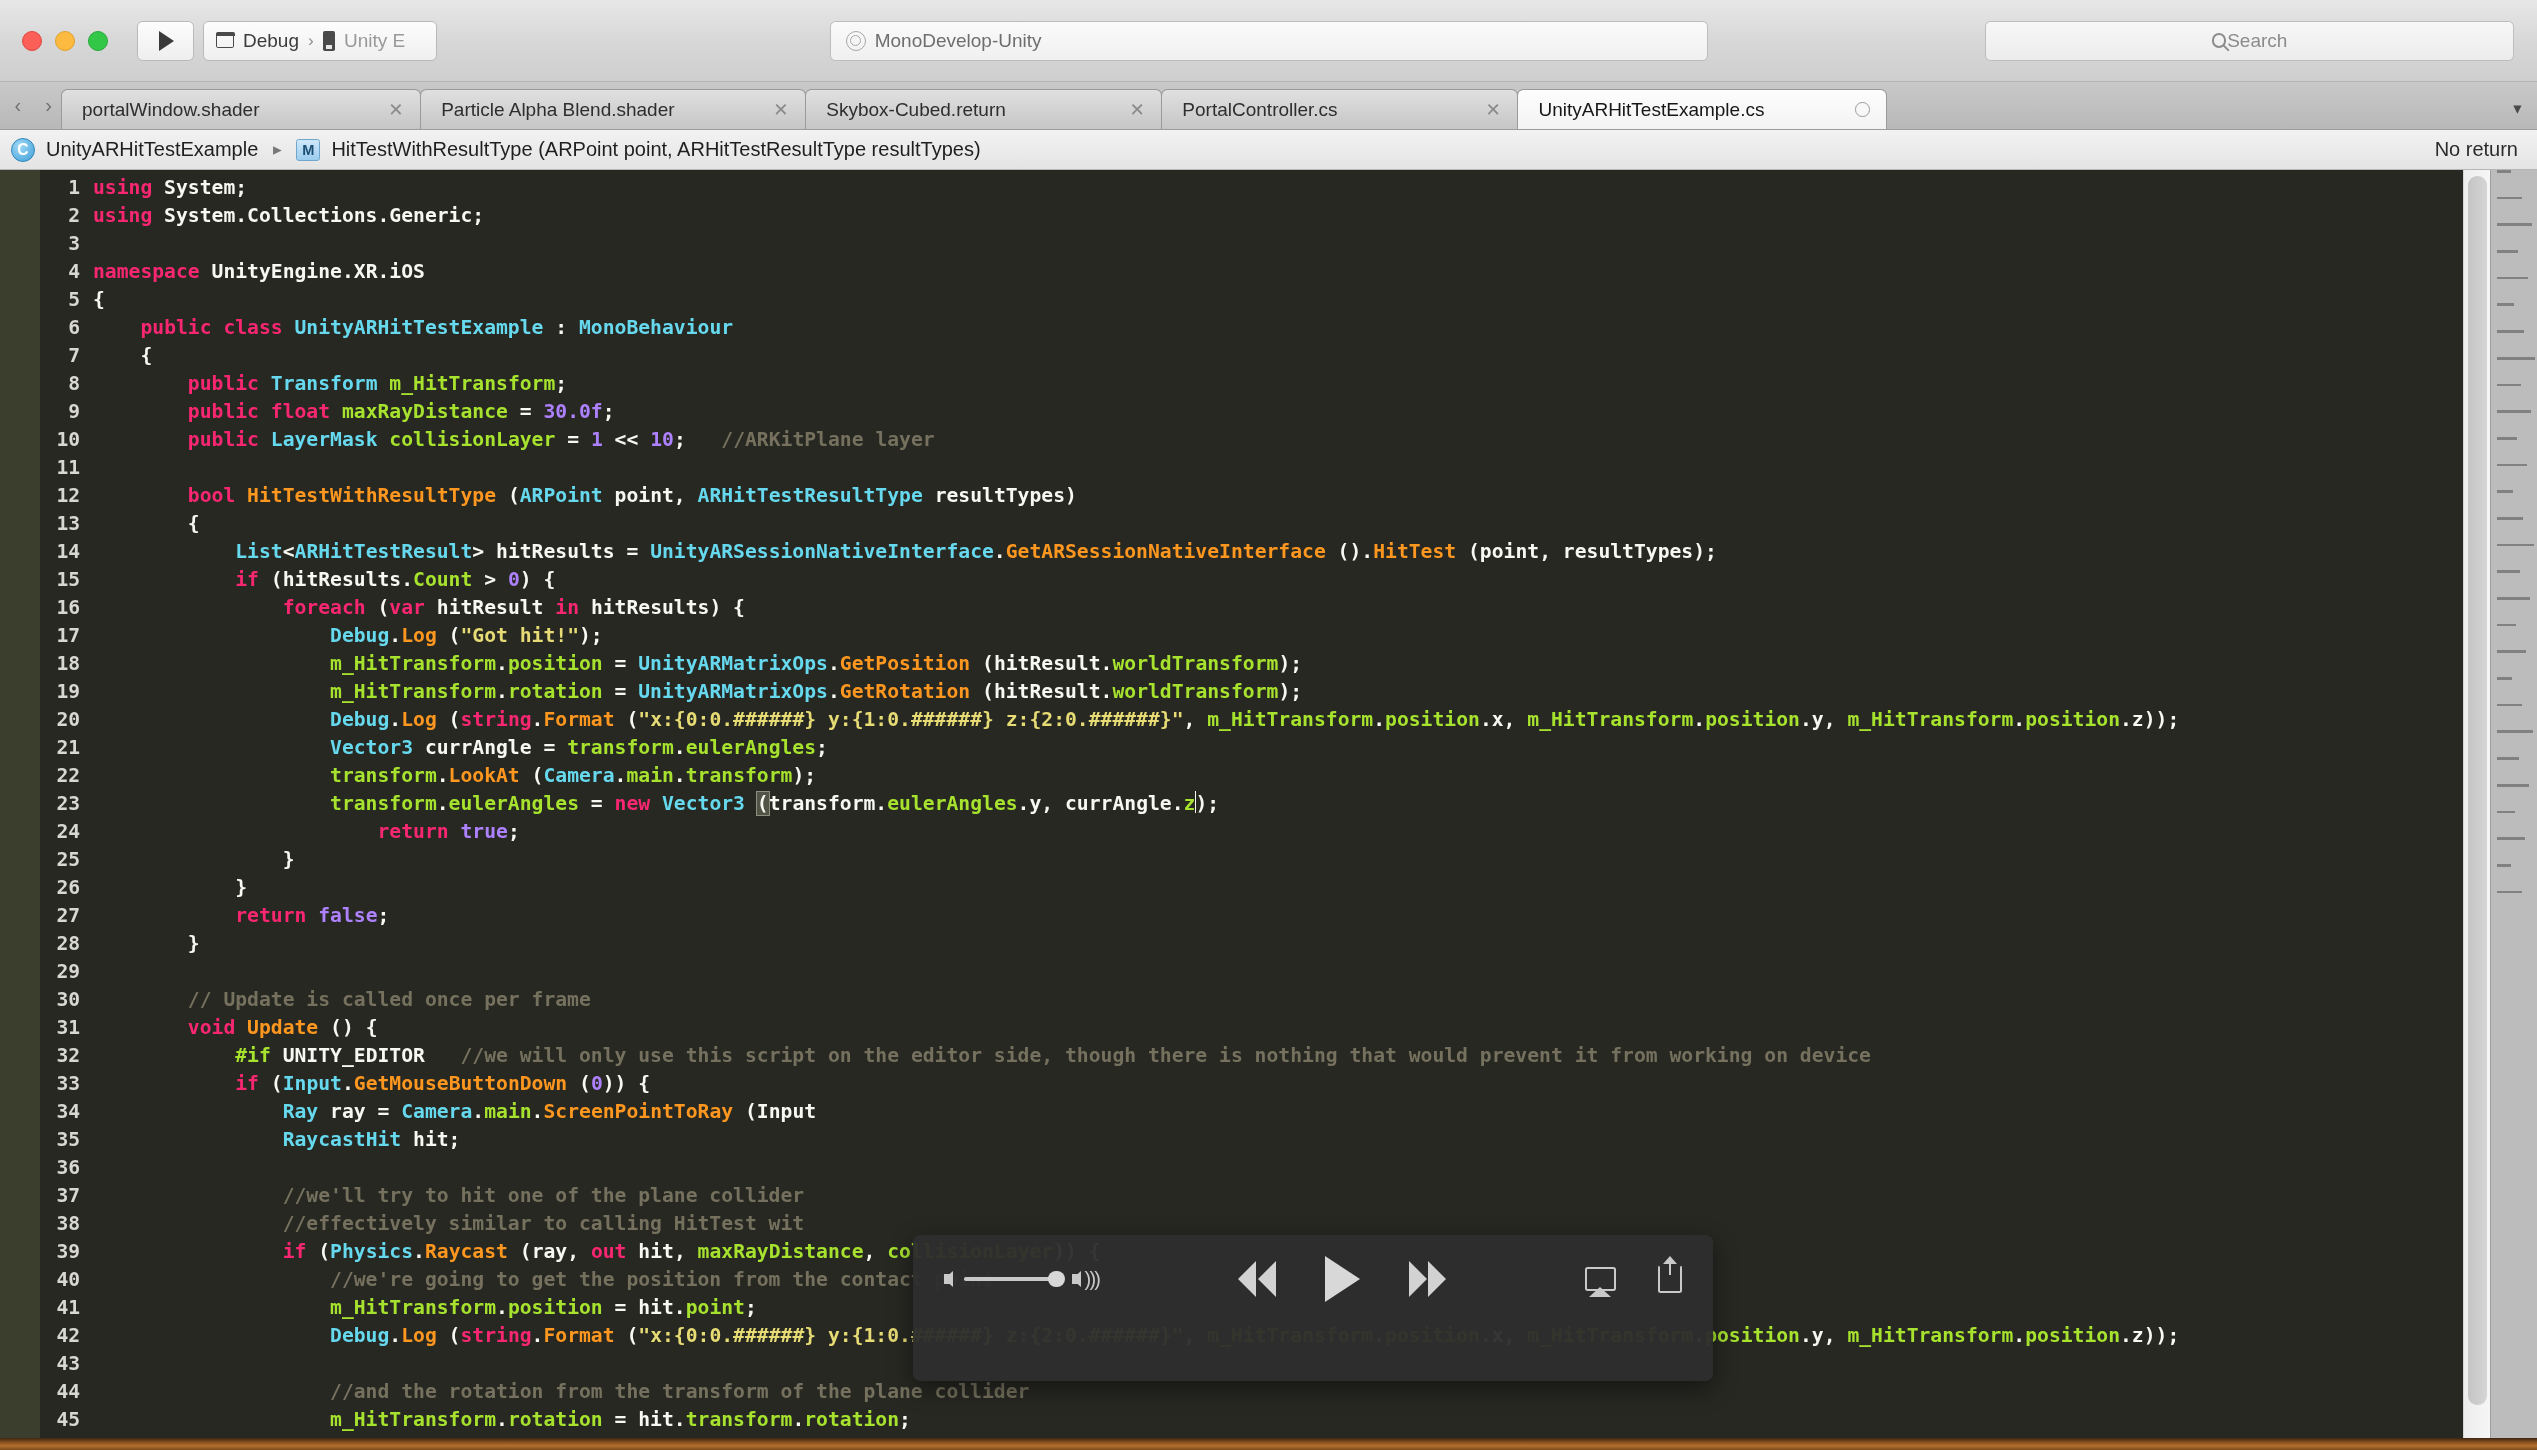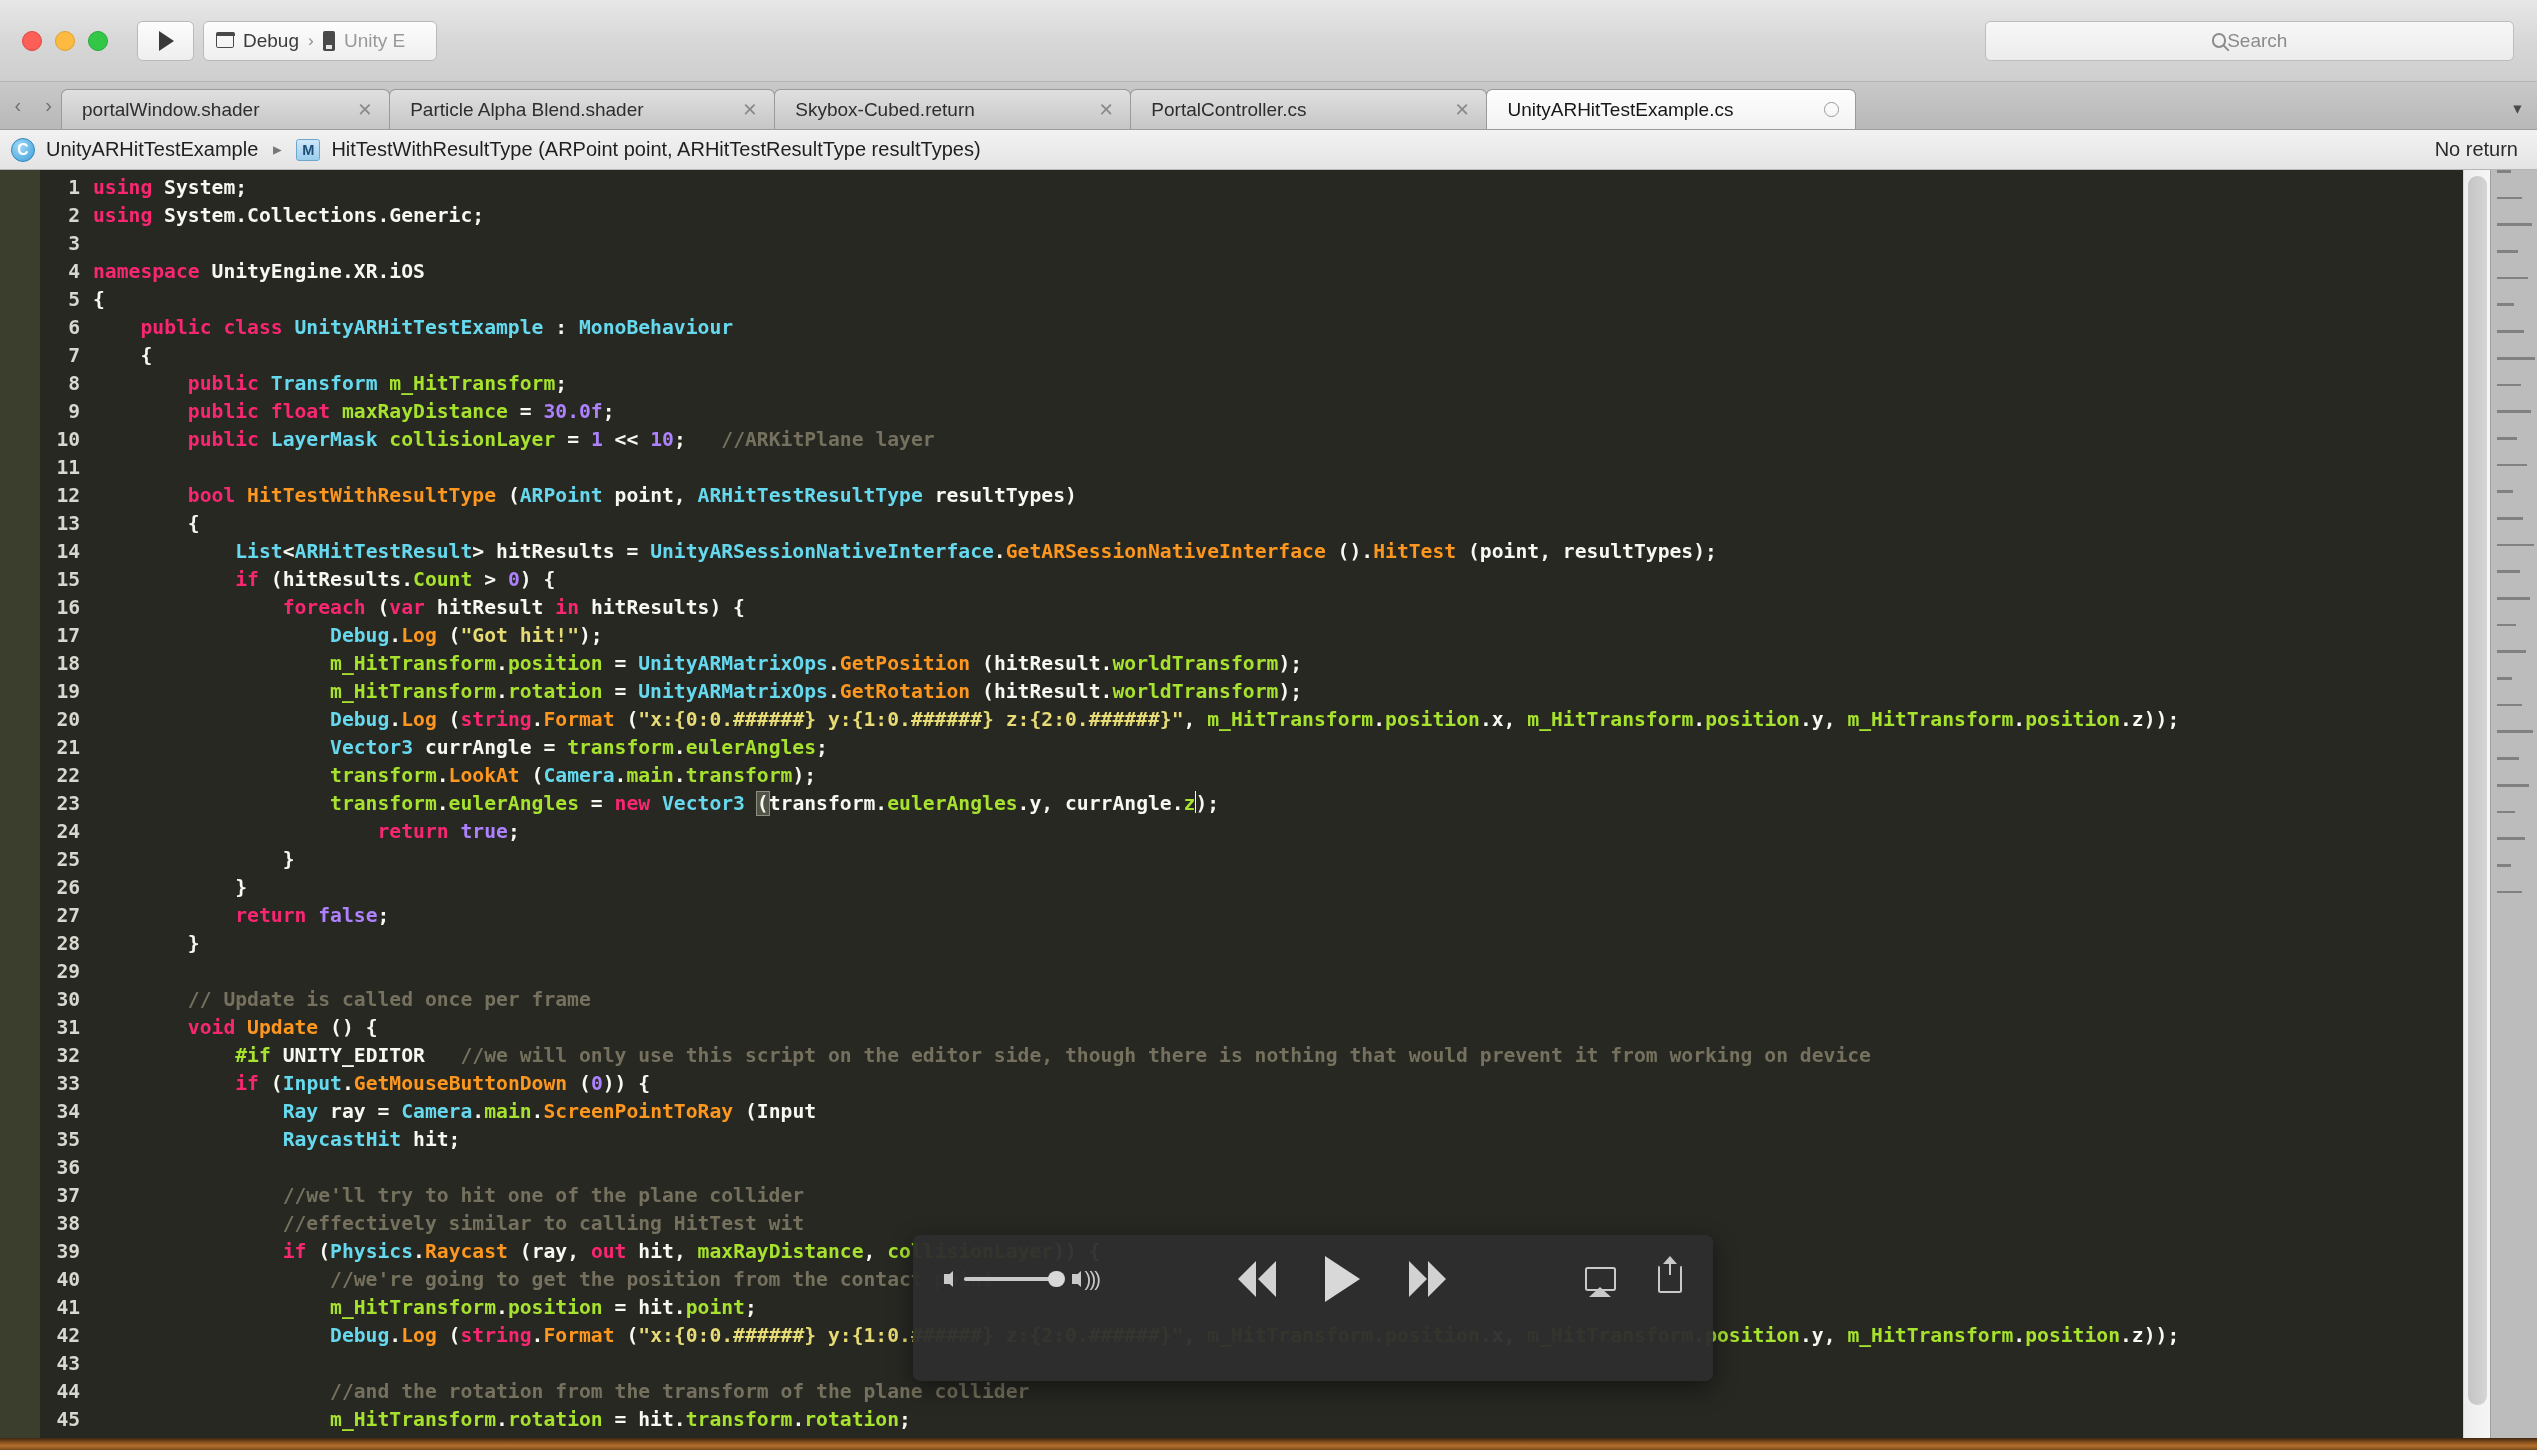--- a/index.html
+++ b/index.html
@@ -328,34 +328,38 @@
       </div>
 
       <div class="scheme-box">
         <div class="ic-window"></div>
         <span class="lbl">Debug</span>
         <span class="chev">›</span>
         <div class="ic-device"></div>
         <span class="lbl dim">Unity E</span>
       </div>
 
+      <div class="urlbar">
+        <div class="mono-ic"></div>
+        <span class="txt">MonoDevelop-Unity</span>
+      </div>
 
       <div class="searchbar">
         <div class="mag"></div>
         <span class="txt">Search</span>
       </div>
     </div>
 
     <div class="tabbar">
       <div class="tabnav">
         <span class="arw">‹</span>
         <span class="arw">›</span>
       </div>
       <div id="tabs-host" style="display:flex;align-items:flex-end;">
-          <div class="tab" style="width: 329px;">
+          <div class="tab" style="width: 360px;">
             <span class="tname">portalWindow.shader</span>
             <span class="tclose">✕</span>
           </div>
           <div class="tab" style="width: 386px;">
             <span class="tname">Particle Alpha Blend.shader</span>
             <span class="tclose">✕</span>
           </div>
           <div class="tab" style="width: 357px;">
             <span class="tname">Skybox-Cubed.return</span>
             <span class="tclose">✕</span>

